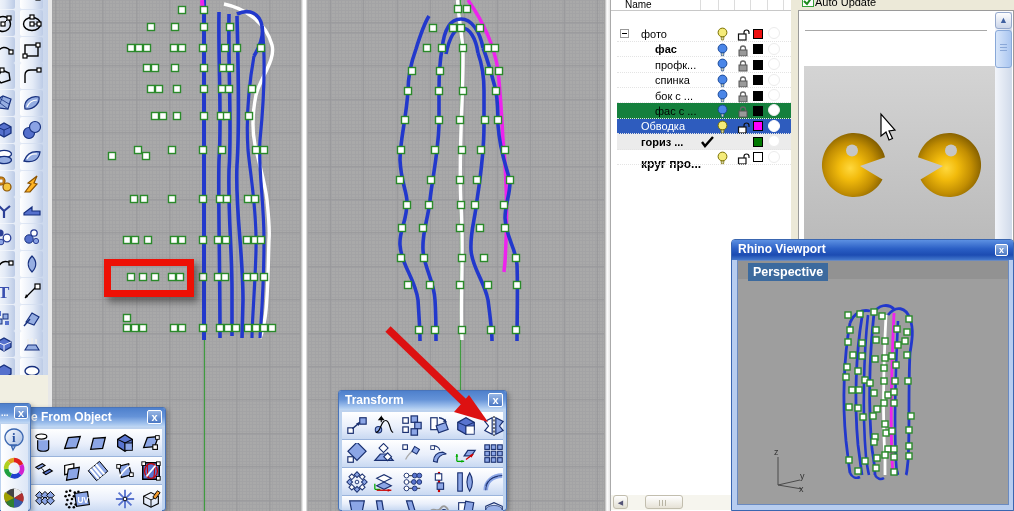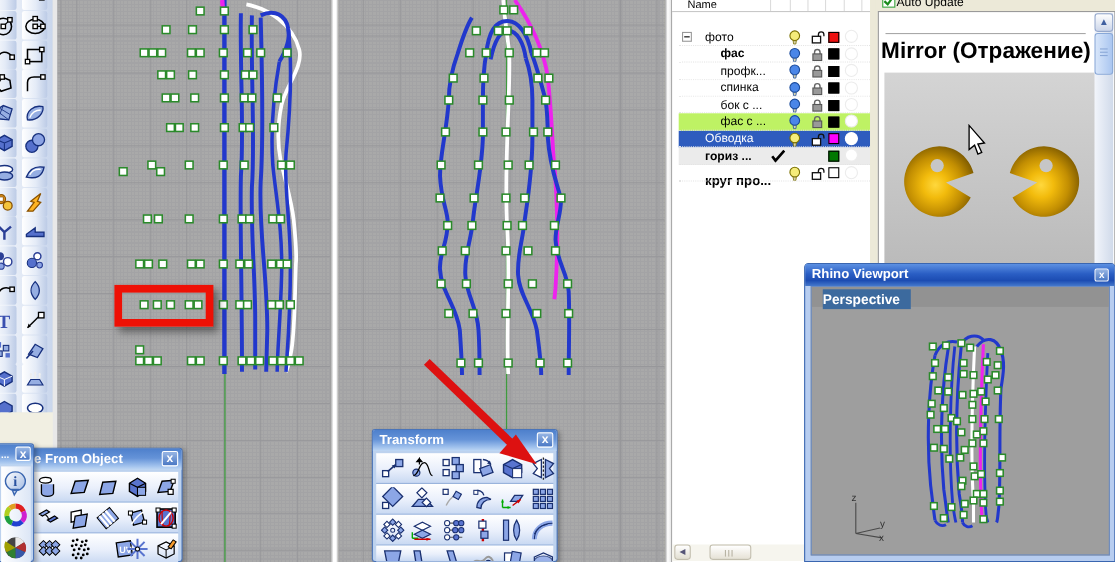--- a/index.html
+++ b/index.html
@@ -502,21 +502,21 @@
           <path d="M5 10 L8 10 L7.5 13 L5.5 13 Z" fill="#d8d4b0" stroke="#1a4a9a" stroke-width="0.7"></path>
         </svg></div>
       <div style="position:absolute;left:120px;top:1px"><svg width="12" height="13" viewBox="0 0 12 13">
           <path d="M3.5 6 L3.5 4.5 A2.5 2.5 0 0 1 8.5 4.5 L8.5 6" fill="none" stroke="#666" stroke-width="1.3"></path>
           <rect x="2" y="6" width="8" height="6" fill="#999" stroke="#555" stroke-width="1"></rect>
         </svg></div>
       <div style="position:absolute;left:136px;top:2.5px;width:10px;height:10px;background:#000000;border:1px solid #000"></div>
       <div style="position:absolute;left:151px;top:1px;width:12px;height:12px;border-radius:50%;background:#fff;border:1px solid #ececec"></div>
       <div style="position:absolute;left:0;bottom:0;width:100%;border-bottom:1px dotted #e4e4e4"></div>
     </div>
-    <div style="position:absolute;left:6px;top:103.4px;width:174px;height:15.4px;background:#bef264;color:#000000">
+    <div style="position:absolute;left:6px;top:103.4px;width:174px;height:15.4px;background:#15803d;color:#000000">
       <span style="position:absolute;left:38px;top:1.5px;font-size:11px;font-weight:normal;white-space:nowrap">фас с ...</span>
       <div style="position:absolute;left:99px;top:1px"><svg width="13" height="14" viewBox="0 0 13 14">
           <circle cx="6.5" cy="5.5" r="4.4" fill="#4a86e8" stroke="#1a4a9a" stroke-width="1"></circle>
           <path d="M5 10 L8 10 L7.5 13 L5.5 13 Z" fill="#d8d4b0" stroke="#1a4a9a" stroke-width="0.7"></path>
         </svg></div>
       <div style="position:absolute;left:120px;top:1px"><svg width="12" height="13" viewBox="0 0 12 13">
           <path d="M3.5 6 L3.5 4.5 A2.5 2.5 0 0 1 8.5 4.5 L8.5 6" fill="none" stroke="#666" stroke-width="1.3"></path>
           <rect x="2" y="6" width="8" height="6" fill="#999" stroke="#555" stroke-width="1"></rect>
         </svg></div>
       <div style="position:absolute;left:136px;top:2.5px;width:10px;height:10px;background:#000000;border:1px solid #000"></div>
@@ -571,21 +571,20 @@
 <div style="position:absolute;left:791px;top:0;width:5px;height:511px;background:#ece9d8"></div>
 
 <div style="position:absolute;left:796px;top:0;width:218px;height:511px;background:#ece9d8">
   <div style="position:absolute;left:6px;top:-5px;width:12px;height:12px;background:#fff;border:1px solid #36a036"></div>
   <svg width="10" height="9" viewBox="0 0 10 9" style="position:absolute;left:7px;top:-3px">
       <path d="M1 4 L4 7 L9 0" fill="none" stroke="#1a8a1a" stroke-width="2"></path>
     </svg>
   <span style="position:absolute;left:19px;top:-4px;font-size:11px;color:#000">Auto Update</span>
   <div style="position:absolute;left:2px;top:10px;width:216px;height:501px;background:#ffffff;border:1px solid #9a9a9a">
     <div style="position:absolute;left:6px;top:19px;width:182px;border-top:1px solid #a8a8a8"></div>
-    <div style="position:absolute;left:2px;top:24px;font-size:20.5px;font-weight:bold;color:#000">Mirror (Отражение)</div>
     <div style="position:absolute;left:5px;top:55px;width:193px;height:440px;background:linear-gradient(#d4d4d4,#b4b4b4 50%,#f0f0f0 100%)">
       <svg width="193" height="230" viewBox="0 0 193 230" xmlns="http://www.w3.org/2000/svg">
         <defs>
           <radialGradient id="pacg" cx="0.45" cy="0.55" r="0.72">
             <stop offset="0" stop-color="#ffd83d"></stop>
               <stop offset="0.25" stop-color="#f2bb0c"></stop>
             <stop offset="0.55" stop-color="#c28e02"></stop>
               <stop offset="0.82" stop-color="#7d5a00"></stop>
             <stop offset="1" stop-color="#4a3600"></stop>
           </radialGradient>
@@ -606,21 +605,21 @@
     </div>
   </div>
 </div>
 
 <div style="position:absolute;left:731px;top:239px;width:283px;height:272px;background:#b7cdf0;border:1px solid #3a66b0;border-radius:4px 4px 0 0">
   <div class="titlebar" style="height:20px;background:linear-gradient(#5c90e2,#2a5ec4 45%,#1c4cb2 75%,#4478cc)">Rhino Viewport
     <div class="xbtn" style="right:5px;top:4px;width:13px;height:12px;font-size:9px;line-height:11px">x</div>
   </div>
   <div style="position:absolute;left:5px;top:20px;width:272px;height:245px;background:#9e9e9e;border:1px solid #6a8ac0">
     <div style="position:absolute;left:0;top:0;width:270px;height:18px;background:#929292"></div>
-    <div style="position:absolute;left:10px;top:2px;width:80px;height:18px;background:#3c6a9e;color:#fff;font-weight:bold;font-size:12.5px;text-align:left;line-height:18px">Perspective</div>
+    <div style="position:absolute;left:10px;top:2px;width:80px;height:18px;background:#3c6a9e;color:#fff;font-weight:bold;font-size:12.5px;text-align:center;line-height:18px">Perspective</div>
     <svg width="272" height="245" viewBox="0 0 272 245" xmlns="http://www.w3.org/2000/svg" style="position:absolute;left:0;top:0">
 <g stroke="#4a4a4a" stroke-width="1" fill="none">
 <path d="M 40,224 L 40,196 M 40,224 L 62,219 M 40,224 L 64,228"></path>
 </g>
 <text x="36" y="194" font-size="9" fill="#333" font-family="Liberation Sans">z</text>
 <text x="62" y="218" font-size="9" fill="#333" font-family="Liberation Sans">y</text>
 <text x="61" y="231" font-size="9" fill="#333" font-family="Liberation Sans">x</text>
 <path d="M 112,62 C 106,95 104,140 108,180 C 110,196 111,206 112,212" fill="none" stroke="#2238cc" stroke-width="2.8"></path>
         <path d="M 124,56 C 118,92 116,140 120,184 C 122,198 123,208 124,214" fill="none" stroke="#2238cc" stroke-width="2.8"></path>
         <path d="M 136,52 C 132,90 130,142 134,188 C 136,200 137,208 137,214" fill="none" stroke="#2238cc" stroke-width="2.8"></path>
@@ -995,21 +994,21 @@
           <circle cx="17" cy="13" r="1.4" fill="#000"></circle>
           <circle cx="21" cy="12" r="1.4" fill="#000"></circle>
           <circle cx="6" cy="18" r="1.4" fill="#000"></circle>
           <circle cx="11" cy="17" r="1.4" fill="#000"></circle>
           <circle cx="16" cy="18" r="1.4" fill="#000"></circle>
           <circle cx="20" cy="17" r="1.4" fill="#000"></circle>
           <circle cx="9" cy="21" r="1.4" fill="#000"></circle>
           <circle cx="14" cy="21" r="1.4" fill="#000"></circle>
         </svg>
       </div>
-      <div class="icon" style="left:72px">
+      <div class="icon" style="left:41px">
         <svg width="22" height="22" viewBox="0 0 24 24" xmlns="http://www.w3.org/2000/svg">
           <path d="M4 6 L18 4 L20 18 L6 20 Z" fill="#8ca6e6" stroke="#000" stroke-width="1.3"></path>
           <text x="7" y="16" font-size="9" font-weight="bold" fill="#fff" font-family="Liberation Sans">UV</text>
         </svg>
       </div>
       <div class="icon" style="left:83.5px">
         <svg width="22" height="22" viewBox="0 0 24 24" xmlns="http://www.w3.org/2000/svg">
           <path d="M12 2 L12 22 M2 12 L22 12 M5 5 L19 19 M19 5 L5 19" stroke="#5974cf" stroke-width="2"></path>
           <circle cx="12" cy="12" r="2" fill="#fff" stroke="#000"></circle>
         </svg>

